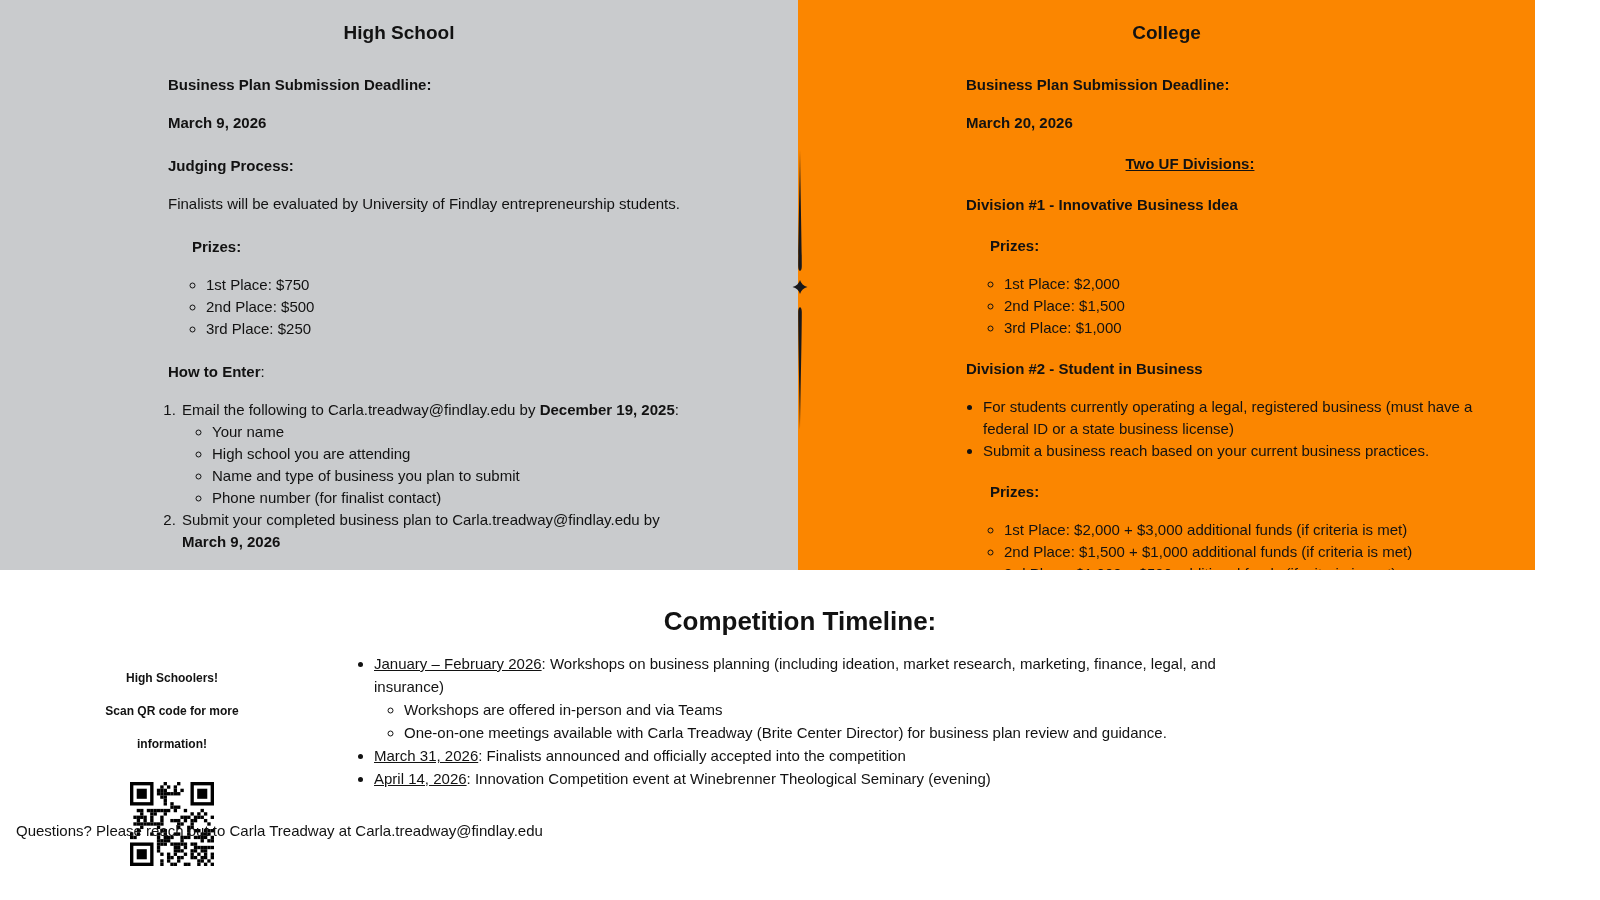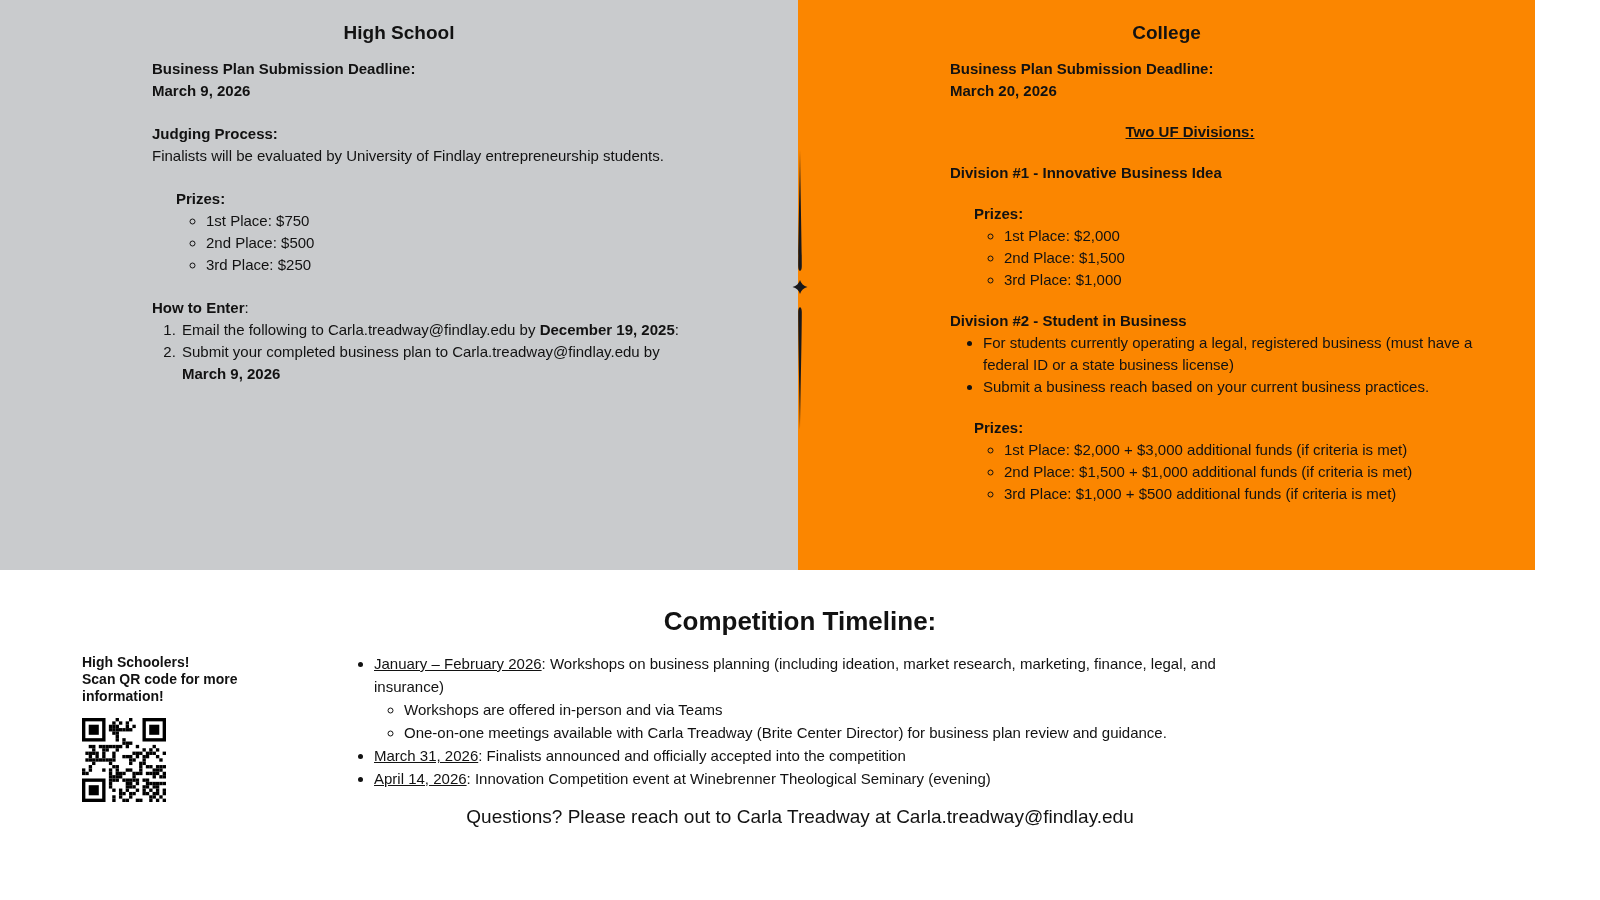--- a/index.html
+++ b/index.html
@@ -17,45 +17,45 @@
   }
   .page{position:relative;width:1600px;height:900px;overflow:hidden;background:var(--bottom-bg);}
   .top{display:flex;height:570px;}
   .col{position:relative;box-sizing:border-box;height:570px;}
   .col-left{width:798px;background:var(--left-bg);}
   .col-right{width:737px;background:var(--right-bg);}
   .col-title{margin:21px 0 0 0;text-align:center;font-size:19px;font-weight:bold;line-height:23px;}
   .content{box-sizing:border-box;padding:14px 0 0 152px;font-size:15px;line-height:22px;}
   .content-left{width:760px;}
   .content-right{width:760px;}
-  p{margin:0;}
+  p{margin:16px;}
   .b{font-weight:bold;}
   .u{text-decoration:underline;}
   .sp{margin-top:21px;}
   .sp-r{margin-top:19px;}
   .indent{margin-left:24px;}
   ul,ol{margin:0;}
   ul.circle{list-style:circle;padding-left:30px;}
   ul.disc{list-style:disc;padding-left:33px;}
   ol.steps{list-style:decimal;padding-left:28px;width:510px;}
   ol.steps > li{padding-left:2px;}
   .col-right ul.disc{width:563px;box-sizing:border-box;}
   .center-header{text-align:center;width:600px;margin-left:-60px;}
   
   .divider{position:absolute;left:782px;top:142px;width:36px;height:296px;pointer-events:none;}
   
   .bottom{position:relative;height:330px;background:var(--bottom-bg);}
   .timeline-title{margin:0;padding-top:36px;text-align:center;font-size:26px;font-weight:bold;line-height:30px;}
-  .qr-block{position:absolute;left:82px;top:84px;width:180px;
-    font-size:14px;font-weight:bold;line-height:17px;}
+  .qr-block{position:absolute;left:82px;top:84px;width:180px;text-align:center;
+    font-size:12px;font-weight:bold;line-height:17px;}
   .qr-svg{margin-top:13px;}
   .timeline-list{list-style:disc;margin:16px 0 0 341px;padding-left:14px;width:906px;
     box-sizing:border-box;font-size:15px;line-height:23px;}
   .timeline-list ul.circle{padding-left:30px;}
-  .contact{position:absolute;left:0;right:0;top:236px;text-align:center;font-size:19px;}
+  .contact{position:absolute;left:0;right:0;top:236px;font-size:15px;}
 </style>
 </head>
 <body>
 
 <div class="page">
   <div class="top">
 
     <section class="col col-left">
       <h2 class="col-title">High School</h2>
       <div class="content content-left">
@@ -71,20 +71,26 @@
             <li>1st Place: $750</li>
             <li>2nd Place: $500</li>
             <li>3rd Place: $250</li>
           </ul>
         </div>
 
         <p class="sp"><span class="b">How to Enter</span><span>:</span></p>
         <ol class="steps">
           <li>
             <span>Email the following to Carla.treadway@findlay.edu by </span><span class="b">December 19, 2025</span><span>:</span>
+            <ul class="circle">
+              <li>Your name</li>
+              <li>High school you are attending</li>
+              <li>Name and type of business you plan to submit</li>
+              <li>Phone number (for finalist contact)</li>
+            </ul>
           </li>
           <li>
             <span>Submit your completed business plan to Carla.treadway@findlay.edu by </span><span class="b">March 9, 2026</span>
           </li>
         </ol>
       </div>
     </section>
 
     <section class="col col-right">
       <h2 class="col-title">College</h2>

